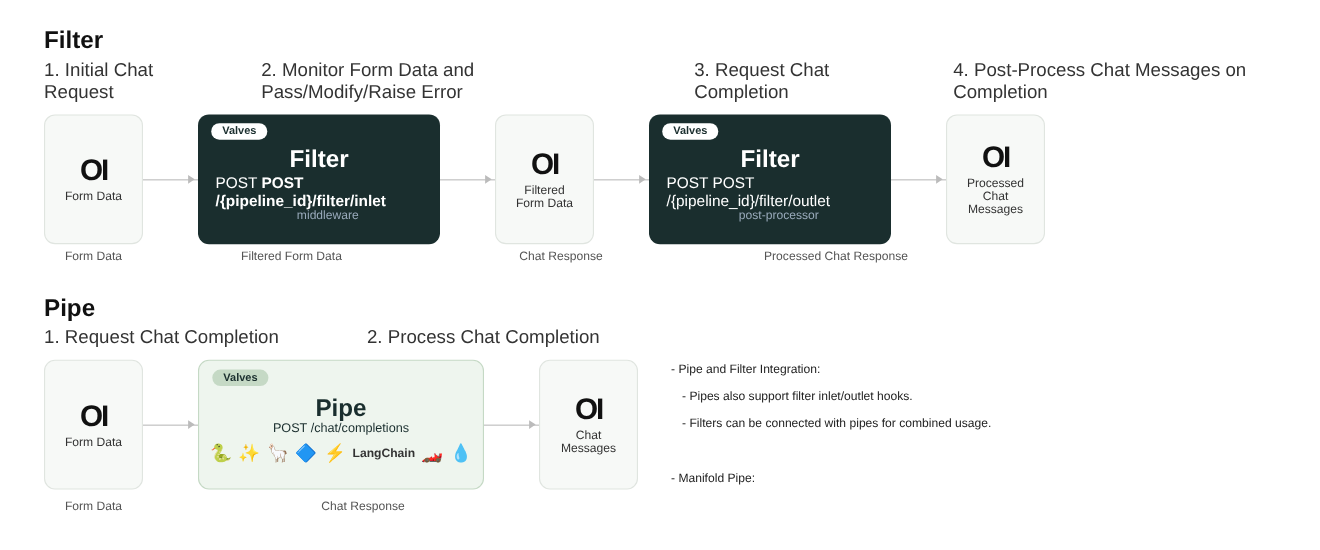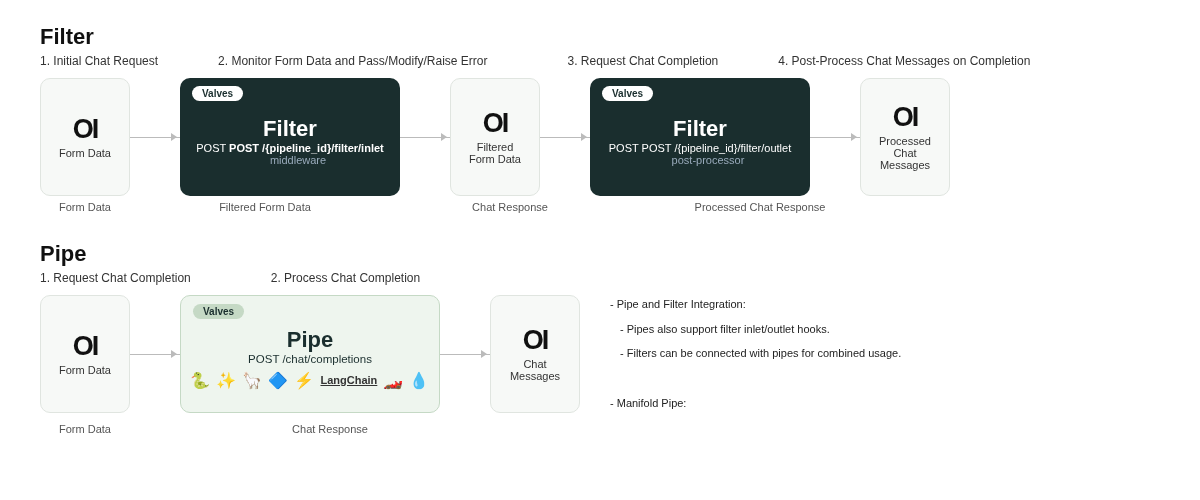--- a/index.html
+++ b/index.html
@@ -16,21 +16,21 @@
     .section-title {
       font-size: 22px;
       font-weight: 700;
       margin-bottom: 4px;
     }
 
     .step-labels {
       display: flex;
       gap: 0;
       margin-bottom: 10px;
-      font-size: 12px;
+      font-size: 17px;
       color: #333;
     }
 
     
     .filter-section { margin-bottom: 28px; }
 
     
     .box {
       border-radius: 10px;
       display: flex;
@@ -72,21 +72,21 @@
     }
 
     .filter-box-dark .box-title {
       font-size: 22px;
       font-weight: 700;
       color: #fff;
       margin-top: 8px;
     }
 
     .filter-box-dark .box-route {
-      font-size: 11px;
+      font-size: 14px;
       color: #fff;
       font-weight: 500;
     }
 
     .filter-box-dark .box-route span {
       font-weight: 700;
     }
 
     .filter-box-dark .box-sub {
       font-size: 11px;
@@ -161,21 +161,20 @@
       gap: 6px;
       align-items: center;
       margin-top: 6px;
       font-size: 16px;
     }
 
     .langchain-label {
       font-size: 11px;
       font-weight: 600;
       color: #333;
-      text-decoration: underline;
     }
 
     .info-panel {
       width: 340px;
       padding: 0 0 0 30px;
       font-size: 11px;
       line-height: 1.7;
       color: #222;
     }
 

